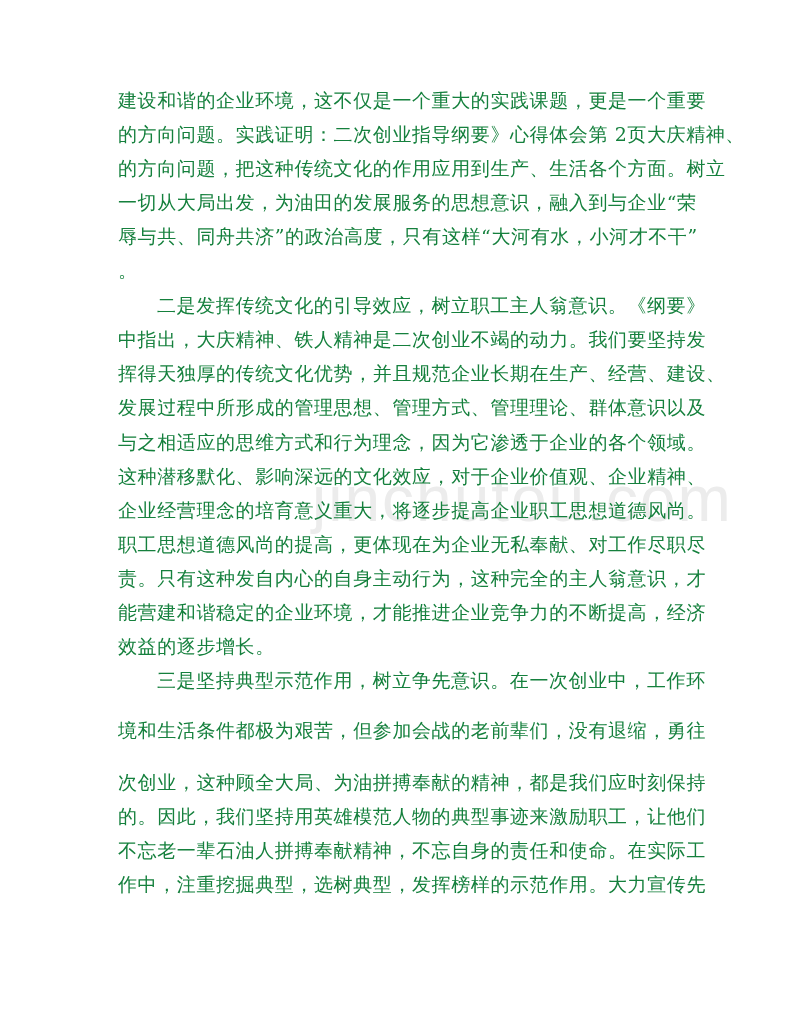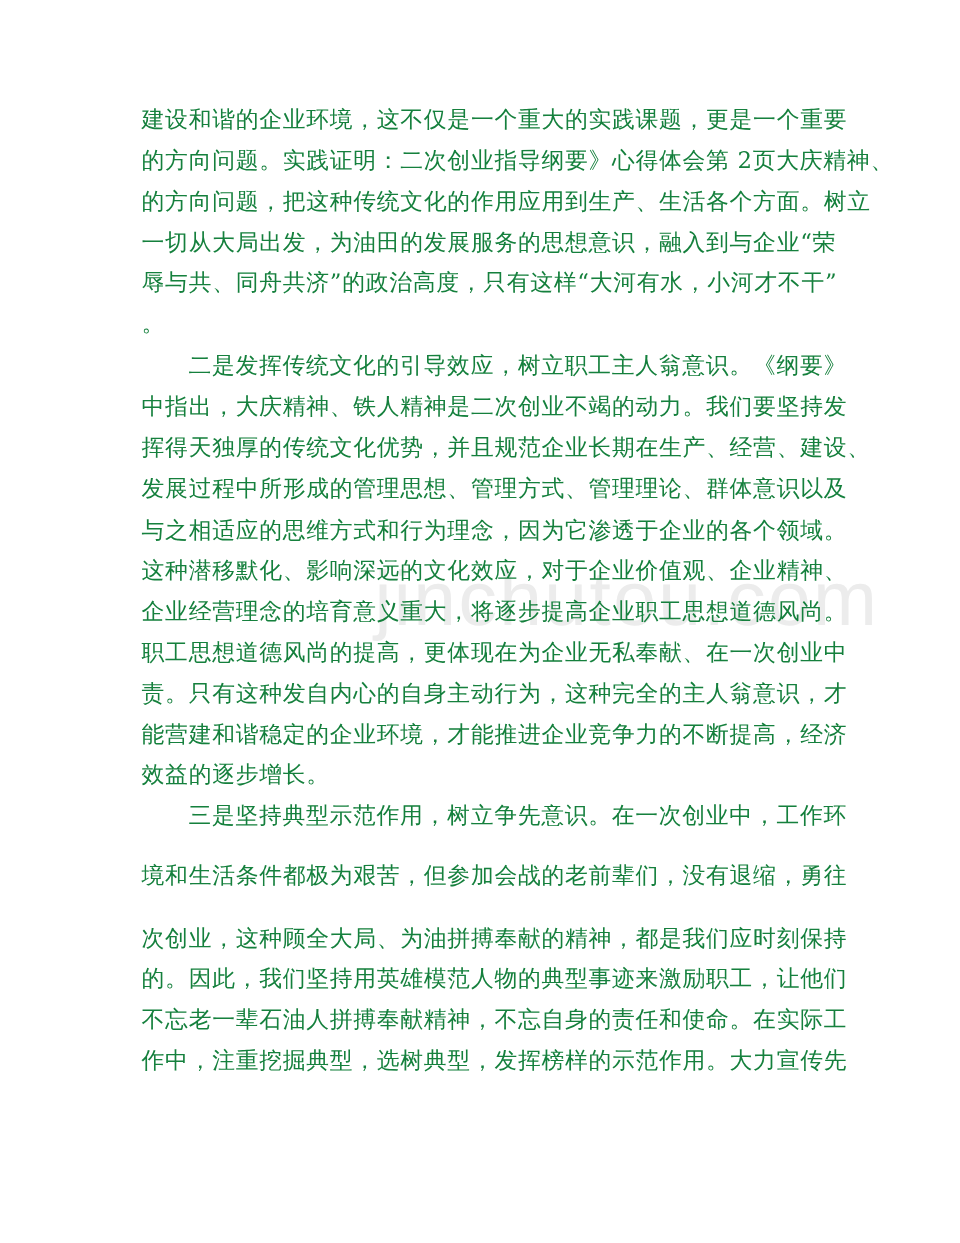--- a/index.html
+++ b/index.html
@@ -40,21 +40,21 @@
   <div class="line" style="top:190px">一切从大局出发，为油田的发展服务的思想意识，融入到与企业“荣</div>
   <div class="line" style="top:258px">。</div>
 
   <div class="line indent" style="top:293px">二是发挥传统文化的引导效应，树立职工主人翁意识。《纲要》</div>
   <div class="line" style="top:327px">中指出，大庆精神、铁人精神是二次创业不竭的动力。我们要坚持发</div>
   <div class="line" style="top:361px">挥得天独厚的传统文化优势，并且规范企业长期在生产、经营、建设、</div>
   <div class="line" style="top:395px">发展过程中所形成的管理思想、管理方式、管理理论、群体意识以及</div>
   <div class="line" style="top:430px">与之相适应的思维方式和行为理念，因为它渗透于企业的各个领域。</div>
   <div class="line" style="top:464px">这种潜移默化、影响深远的文化效应，对于企业价值观、企业精神、</div>
   <div class="line" style="top:498px">企业经营理念的培育意义重大，将逐步提高企业职工思想道德风尚。</div>
-  <div class="line" style="top:532px">职工思想道德风尚的提高，更体现在为企业无私奉献、在一次创业中</div>
+  <div class="line" style="top:532px">职工思想道德风尚的提高，更体现在为企业无私奉献、对工作尽职尽</div>
   <div class="line" style="top:566px">责。只有这种发自内心的自身主动行为，这种完全的主人翁意识，才</div>
   <div class="line" style="top:600px">能营建和谐稳定的企业环境，才能推进企业竞争力的不断提高，经济</div>
   <div class="line" style="top:634px">效益的逐步增长。</div>
 
   <div class="line indent" style="top:668px">三是坚持典型示范作用，树立争先意识。在一次创业中，工作环</div>
   <div class="line" style="top:718px">境和生活条件都极为艰苦，但参加会战的老前辈们，没有退缩，勇往</div>
   <div class="line" style="top:770px">次创业，这种顾全大局、为油拼搏奉献的精神，都是我们应时刻保持</div>
   <div class="line" style="top:804px">的。因此，我们坚持用英雄模范人物的典型事迹来激励职工，让他们</div>
   <div class="line" style="top:838px">不忘老一辈石油人拼搏奉献精神，不忘自身的责任和使命。在实际工</div>
   <div class="line" style="top:872px">作中，注重挖掘典型，选树典型，发挥榜样的示范作用。大力宣传先</div>

